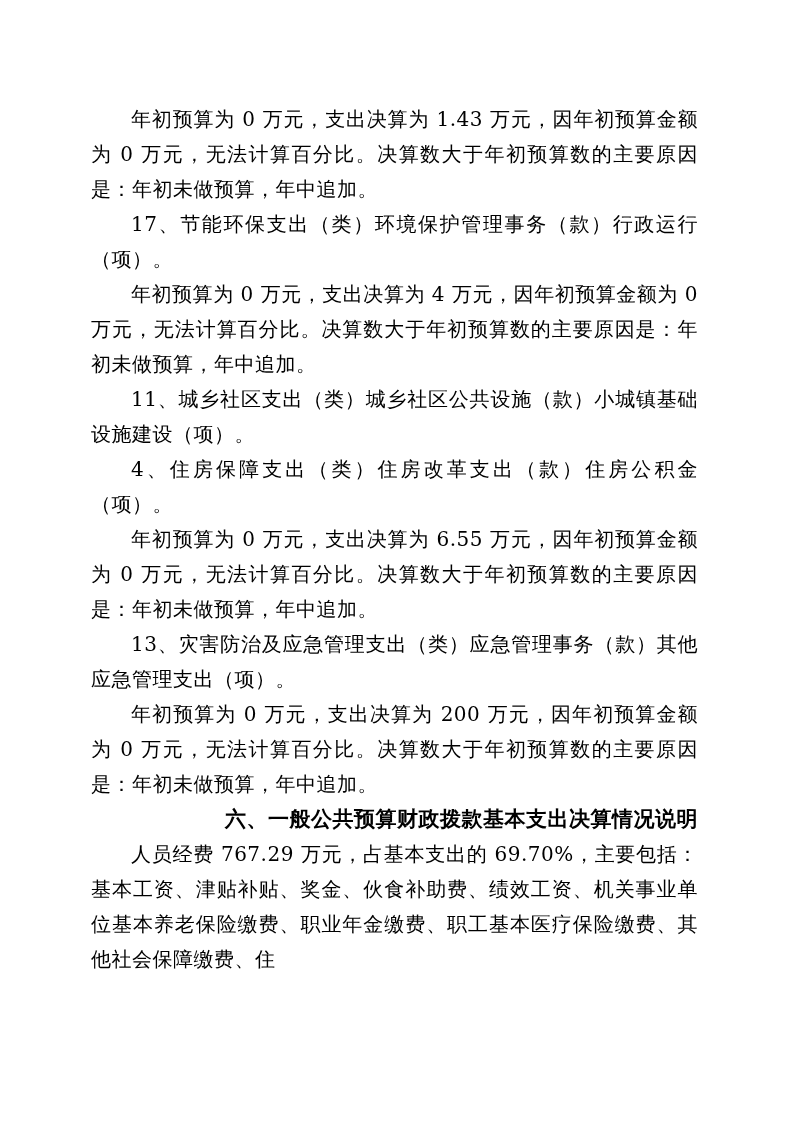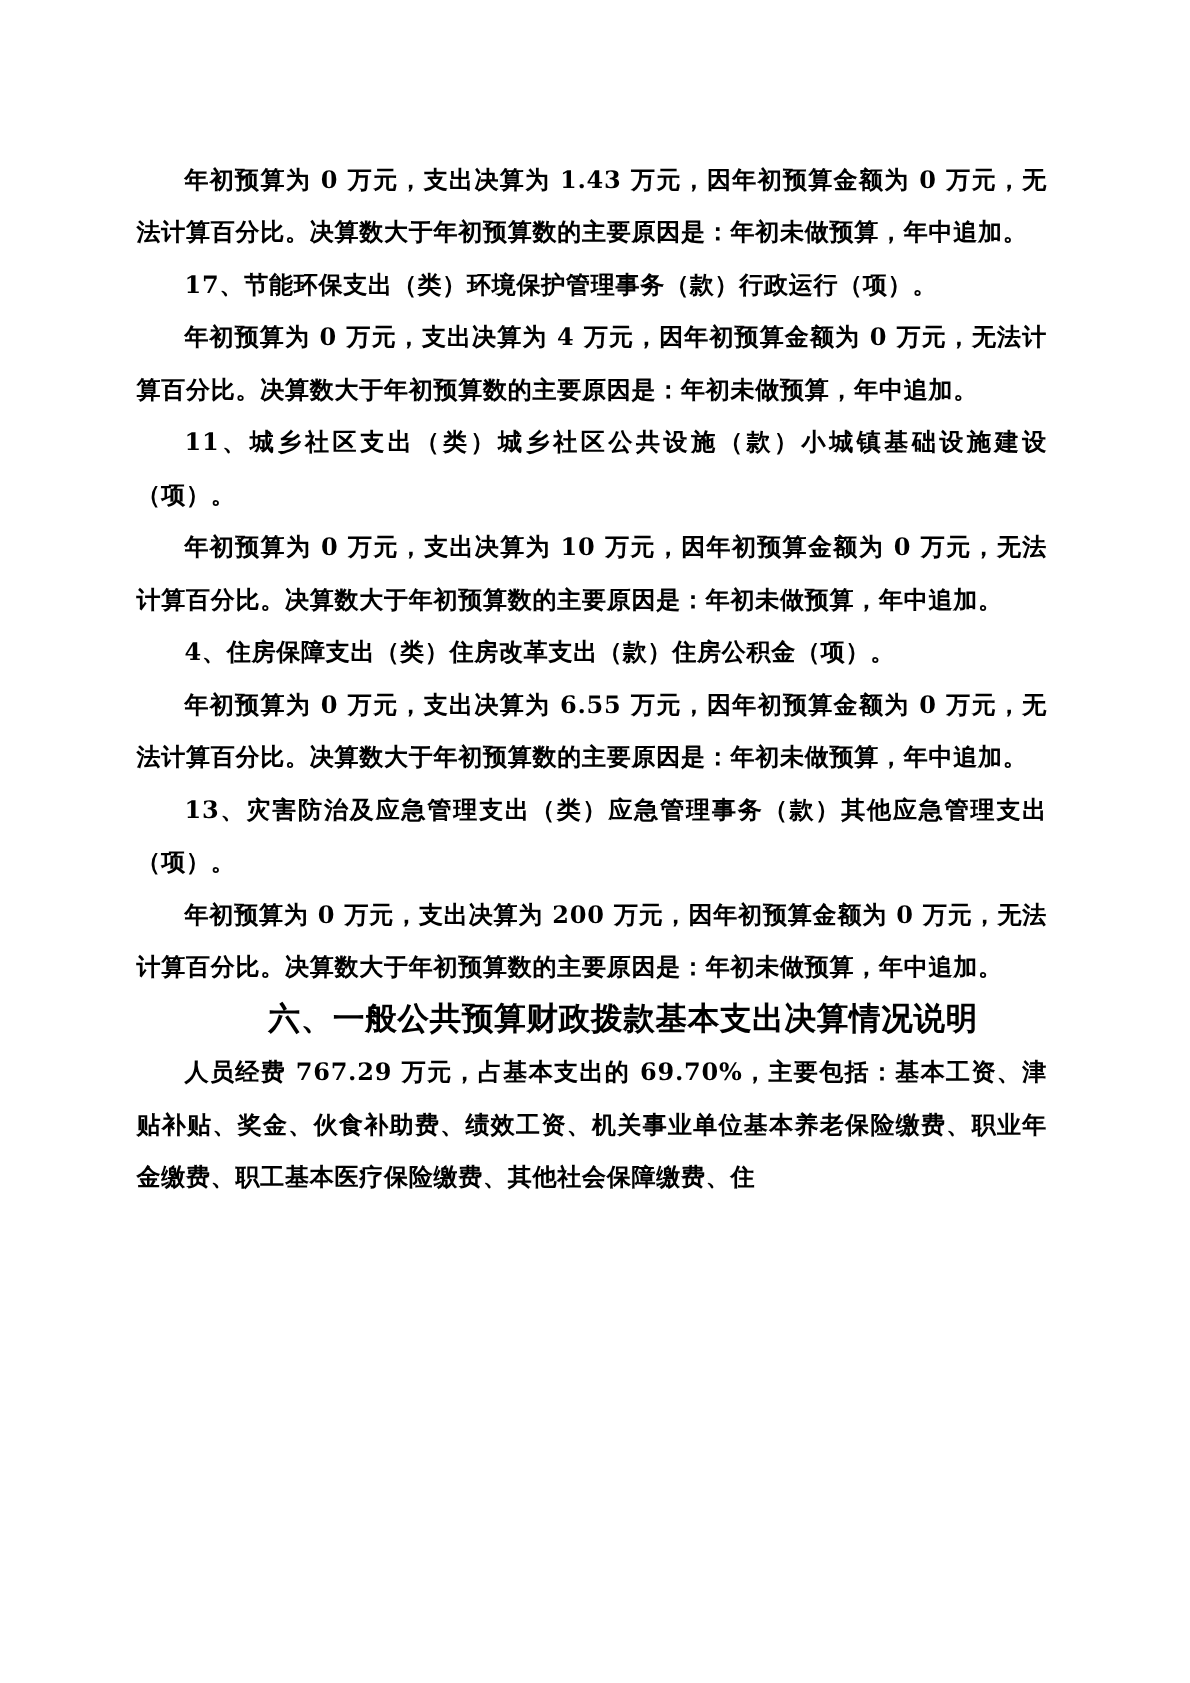--- a/index.html
+++ b/index.html
@@ -13,47 +13,45 @@
     height: 1122px;
     background: #ffffff;
     box-sizing: border-box;
     padding: 102px 95px 0 91px;
     overflow: hidden;
     font-family: "DejaVu Serif", "Liberation Serif", serif;
     color: #000000;
   }
   .para {
     margin: 0;
-    font-size: 16px;
+    font-size: 20px;
     line-height: 35px;
     text-align: justify;
     text-indent: 2em;
     letter-spacing: 0.5px;
     word-break: break-all;
-    font-weight: bold;
   }
   .heading {
     margin: 0;
     font-size: 21px;
     line-height: 35px;
     font-weight: bold;
     font-family: "DejaVu Sans", "Liberation Sans", sans-serif;
     text-indent: 2em;
-    text-align: center;
+    text-align: right;
     letter-spacing: 0.5px;
   }
 </style>
 </head>
 <body>
 
 <div class="page">
   <p class="para">年初预算为 0 万元，支出决算为 1.43 万元，因年初预算金额为 0 万元，无法计算百分比。决算数大于年初预算数的主要原因是：年初未做预算，年中追加。</p>
   <p class="para">17、节能环保支出（类）环境保护管理事务（款）行政运行（项）。</p>
   <p class="para">年初预算为 0 万元，支出决算为 4 万元，因年初预算金额为 0 万元，无法计算百分比。决算数大于年初预算数的主要原因是：年初未做预算，年中追加。</p>
   <p class="para">11、城乡社区支出（类）城乡社区公共设施（款）小城镇基础设施建设（项）。</p>
-  <p class="para">年初预算为 0 万元，支出决算为 10 万元，因年初预算金额为 0 万元，无法计算百分比。决算数大于年初预算数的主要原因是：年初未做预算，年中追加。</p>
   <p class="para">4、住房保障支出（类）住房改革支出（款）住房公积金（项）。</p>
   <p class="para">年初预算为 0 万元，支出决算为 6.55 万元，因年初预算金额为 0 万元，无法计算百分比。决算数大于年初预算数的主要原因是：年初未做预算，年中追加。</p>
   <p class="para">13、灾害防治及应急管理支出（类）应急管理事务（款）其他应急管理支出（项）。</p>
   <p class="para">年初预算为 0 万元，支出决算为 200 万元，因年初预算金额为 0 万元，无法计算百分比。决算数大于年初预算数的主要原因是：年初未做预算，年中追加。</p>
   <p class="heading">六、一般公共预算财政拨款基本支出决算情况说明</p>
   <p class="para">人员经费 767.29 万元，占基本支出的 69.70%，主要包括：基本工资、津贴补贴、奖金、伙食补助费、绩效工资、机关事业单位基本养老保险缴费、职业年金缴费、职工基本医疗保险缴费、其他社会保障缴费、住</p>
 </div>
 
 </body></html>

